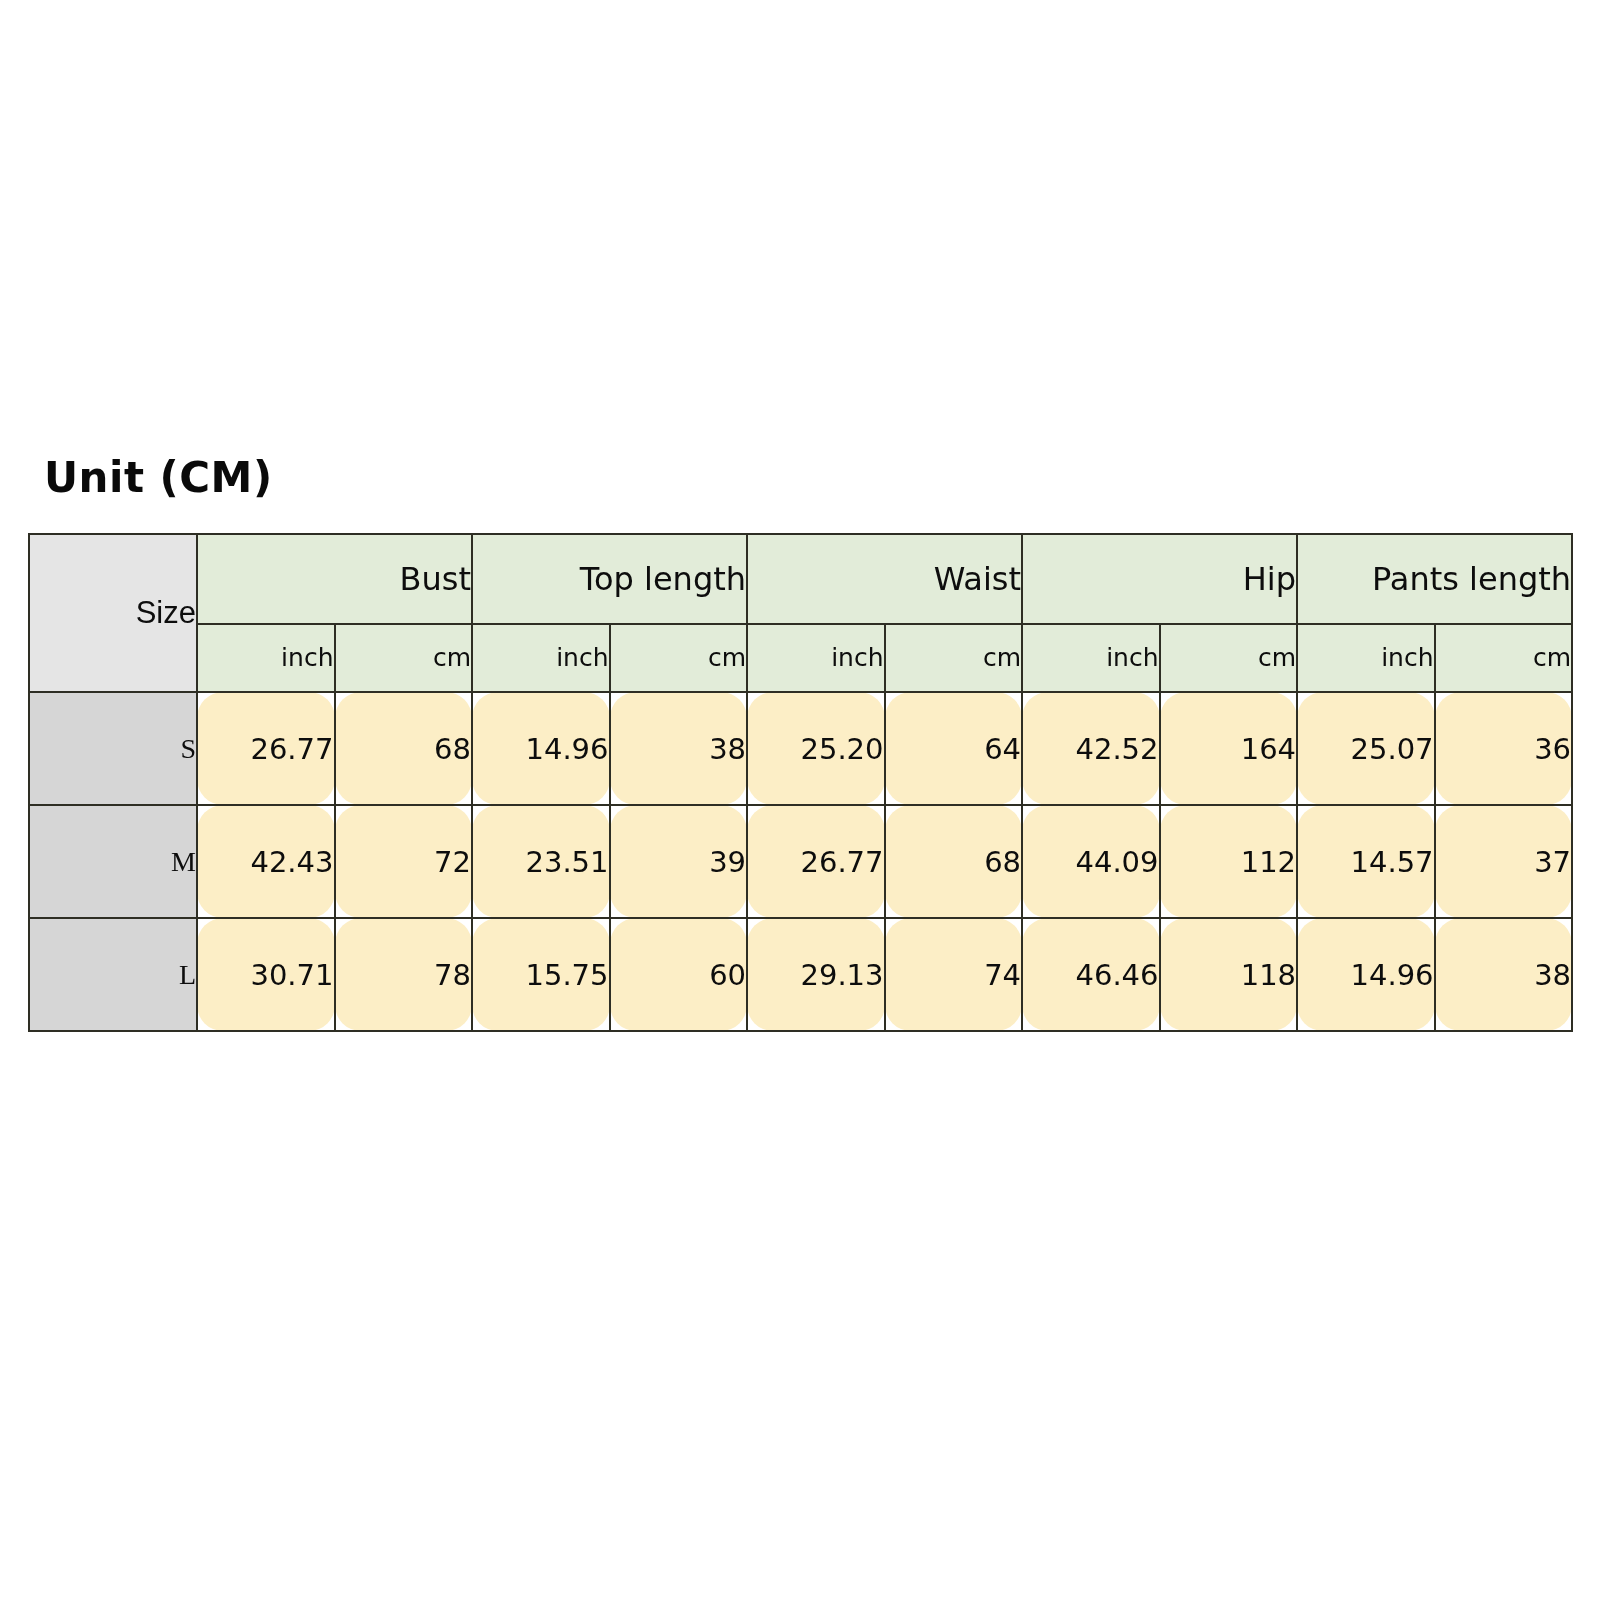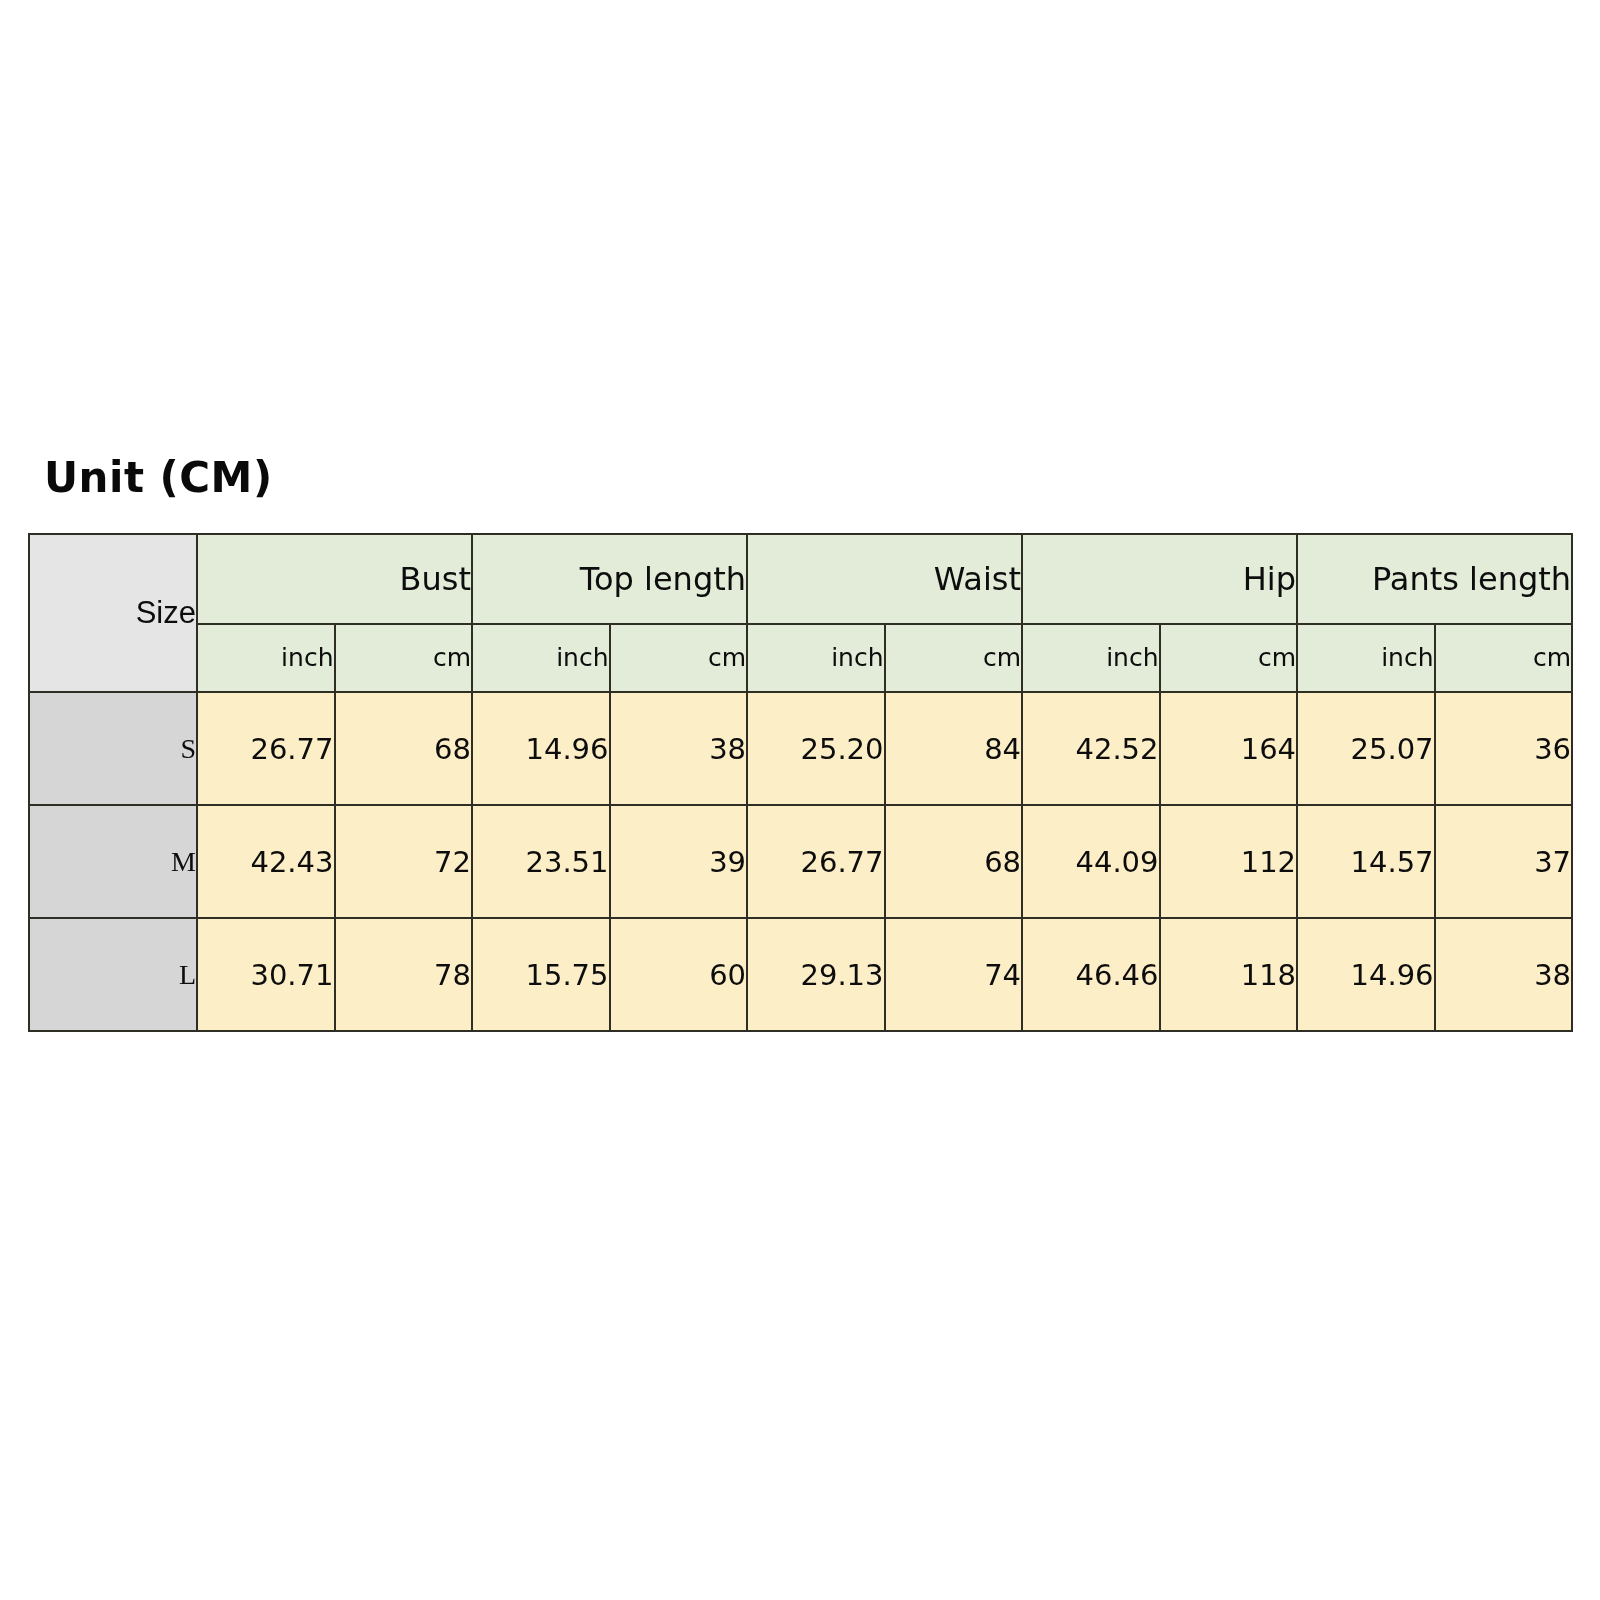--- a/index.html
+++ b/index.html
@@ -89,20 +89,21 @@
     font-family: "Liberation Serif", serif;
     font-size: 28px;
     height: 113px;
   }
   .data-cell {
     background: #fceec6;
     font-family: "DejaVu Sans", sans-serif;
     font-size: 29px;
     font-weight: bold;
     height: 113px;
+    border-radius: 26px;
   }
 </style>
 </head>
 <body>
 
 <div id="page">
 
   <div id="chart-title">Unit (CM)</div>
 
   <div id="size-table-wrap">
@@ -143,21 +144,21 @@
         </tr>
       </thead>
       <tbody>
         <tr>
           <td class="size-label">S</td>
           <td class="data-cell">26.77</td>
           <td class="data-cell">68</td>
           <td class="data-cell">14.96</td>
           <td class="data-cell">38</td>
           <td class="data-cell">25.20</td>
-          <td class="data-cell">84</td>
+          <td class="data-cell">64</td>
           <td class="data-cell">42.52</td>
           <td class="data-cell">164</td>
           <td class="data-cell">25.07</td>
           <td class="data-cell">36</td>
         </tr>
         <tr>
           <td class="size-label">M</td>
           <td class="data-cell">42.43</td>
           <td class="data-cell">72</td>
           <td class="data-cell">23.51</td>

